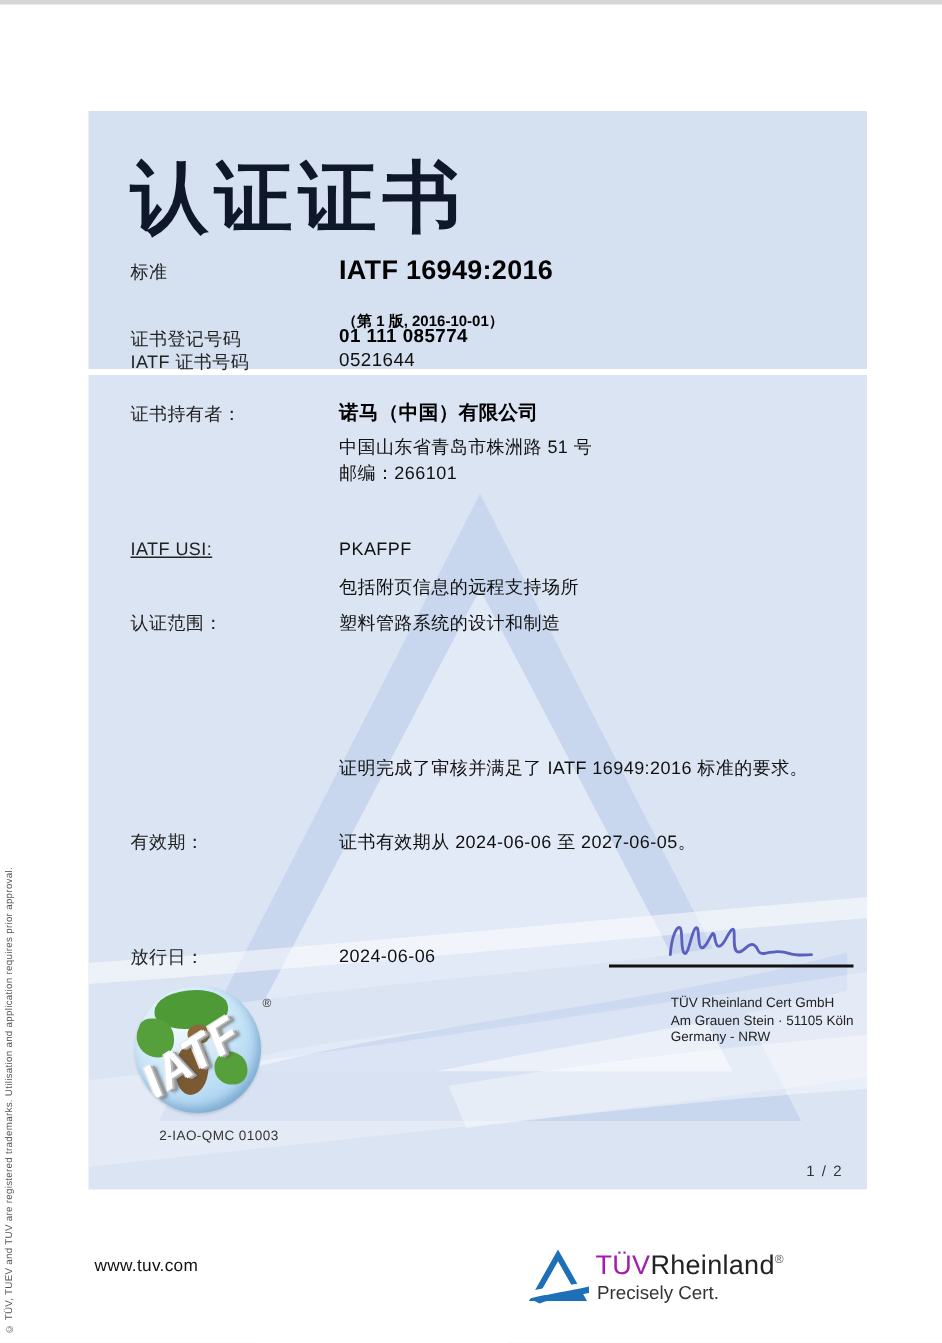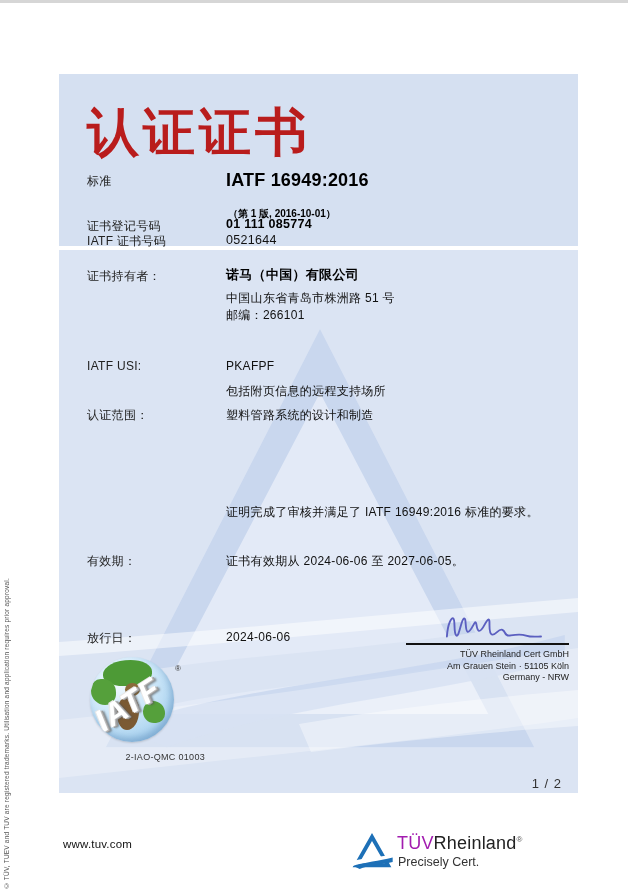--- a/index.html
+++ b/index.html
@@ -6,44 +6,44 @@
   .page{position:relative;width:628px;height:895px;background:#fff;overflow:hidden;
         font-family:"Liberation Sans","DejaVu Sans",sans-serif;color:#1a1a1a;}
   .topline{position:absolute;left:0;top:0;width:628px;height:3px;background:#d6d6d6;}
   .panel{position:absolute;left:59px;width:519px;}
   .header-panel{top:74px;height:172px;background:#d5e0f1;}
   .main-panel{top:250px;height:543px;background:#dbe4f3;}
   .abs{position:absolute;}
   .lbl{font-size:12px;color:#222;letter-spacing:.3px;}
   .txt{font-size:12px;color:#111;letter-spacing:.3px;}
   .b{font-weight:bold;color:#000;}
-  .title{font-size:52px;line-height:1;font-weight:600;color:#b91c1c;letter-spacing:4px;}
+  .title{font-size:52px;line-height:1;font-weight:600;color:#0f172a;letter-spacing:4px;}
   .std-val{font-size:18px;font-weight:bold;color:#000;letter-spacing:.2px;}
   .edition{font-size:10px;font-weight:bold;color:#000;}
-  .issuer{font-size:9px;line-height:11.5px;color:#222;text-align:right;}
-  .pageno{font-size:13px;color:#333;letter-spacing:1px;}
+  .issuer{font-size:9px;line-height:11.5px;color:#222;text-align:left;margin-top:14px;}
+  .pageno{font-size:10px;color:#333;letter-spacing:1px;}
   .side-note{position:absolute;left:3px;bottom:6px;writing-mode:vertical-rl;
              transform:rotate(180deg);font-size:6.5px;color:#555;letter-spacing:.2px;}
   .sigline{position:absolute;height:1.5px;background:#111;}
   
   .globe{position:absolute;left:31px;top:407px;width:84px;height:85px;border-radius:50%;
          background:radial-gradient(circle at 35% 28%,#f4fbff 0%,#cfe8f9 40%,#8fc3e9 100%);
          box-shadow:inset -3px -4px 6px rgba(60,110,160,.35),0 1px 2px rgba(0,0,0,.15);overflow:hidden;}
   .land{position:absolute;background:#55a03b;}
   .l1{left:16%;top:4%;width:58%;height:30%;border-radius:62% 48% 55% 45%;background:#4d9a36;}
   .l2{left:1%;top:26%;width:30%;height:30%;border-radius:45% 60% 50% 65%;}
   .l3{left:32%;top:46%;width:26%;height:40%;border-radius:55% 45% 60% 50%;background:#7b5a33;}
   .l4{left:63%;top:52%;width:26%;height:26%;border-radius:50% 60% 45% 55%;}
   .l5{left:42%;top:30%;width:18%;height:16%;border-radius:50%;background:#8a6a3a;}
   .iatf-word{position:absolute;left:-4px;top:30px;width:100%;text-align:center;
              font-size:31px;font-weight:bold;font-style:italic;color:#fff;letter-spacing:1px;
              transform:rotate(-33deg);
              text-shadow:1px 1px 0 #bbb,2px 2px 0 #999,3px 3px 2px rgba(80,80,80,.6),-1px -1px 0 #e8e8e8;}
   .iatf-reg{position:absolute;left:116px;top:414px;font-size:8px;color:#333;}
-  .iatf-code{position:absolute;left:28px;top:502px;width:118px;text-align:right;
+  .iatf-code{position:absolute;left:28px;top:502px;width:118px;text-align:center;
              font-size:9px;color:#333;letter-spacing:.3px;}
   
   .brand{font-size:18px;color:#222;letter-spacing:.2px;}
   .brand .bold{font-weight:normal;color:#a21caf;}
   .brand sup{font-size:8px;color:#555;}
   .tagline{font-size:12.5px;color:#333;}
   .site{font-size:11.5px;color:#111;letter-spacing:.2px;}
 </style>
 </head>
 <body>
@@ -80,21 +80,21 @@
       <path fill="#ffffff" opacity=".5" d="M0 392 C170 380 350 362 519 348 L519 362 C350 376 170 394 0 406 Z"></path>
       <path fill="#ffffff" opacity=".28" d="M0 470 C180 452 370 420 519 398 L519 468 C370 490 180 508 0 528 Z"></path>
       <path fill="#ffffff" opacity=".4" d="M240 474 C360 454 450 446 519 440 L519 476 C430 482 330 492 252 502 Z"></path>
     </svg>
 
     <div class="abs lbl" style="left:28px;top:18px;">证书持有者：</div>
     <div class="abs txt b" style="left:167px;top:16px;font-size:13px;">诺马（中国）有限公司</div>
     <div class="abs txt" style="left:167px;top:40px;">中国山东省青岛市株洲路 51 号</div>
     <div class="abs txt" style="left:167px;top:57px;">邮编：266101</div>
 
-    <div class="abs lbl" style="left:28px;top:109px;">IATF USI:</div>
+    <div class="abs lbl" style="left:28px;top:109px;text-decoration:underline;">IATF USI:</div>
     <div class="abs txt" style="left:167px;top:109px;">PKAFPF</div>
     <div class="abs txt" style="left:167px;top:133px;">包括附页信息的远程支持场所</div>
 
     <div class="abs lbl" style="left:28px;top:157px;">认证范围：</div>
     <div class="abs txt" style="left:167px;top:157px;">塑料管路系统的设计和制造</div>
 
     <div class="abs txt" style="left:167px;top:254px;">证明完成了审核并满足了 IATF 16949:2016 标准的要求。</div>
 
     <div class="abs lbl" style="left:28px;top:303px;">有效期：</div>
     <div class="abs txt" style="left:167px;top:303px;text-align:center;">证书有效期从 2024-06-06 至 2027-06-05。</div>

